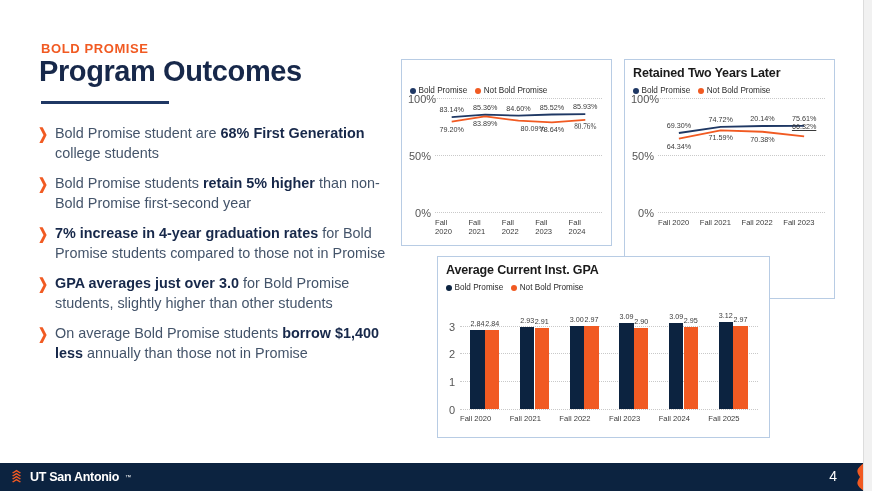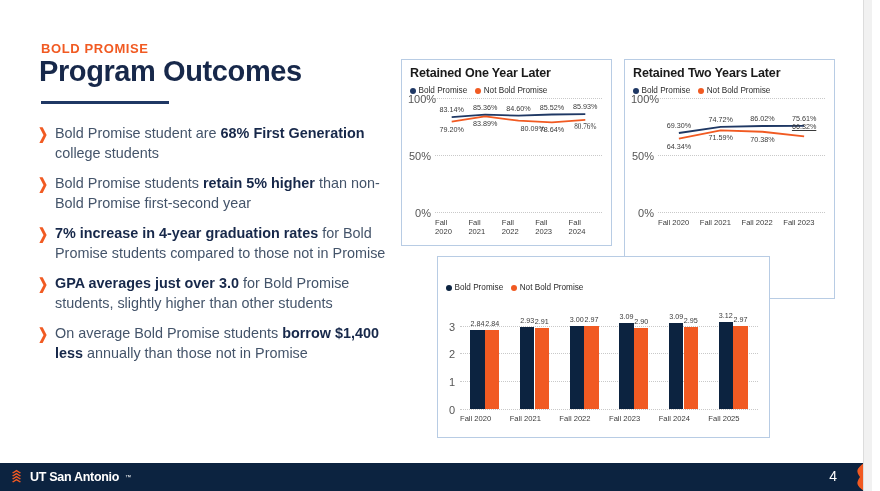--- a/index.html
+++ b/index.html
@@ -221,21 +221,20 @@
         <span class="bullet-icon">❯</span>
         <span class="bullet-text"><b>GPA averages just over 3.0</b><span> for Bold Promise students, slightly higher than other students</span></span>
       </div>
       <div class="bullet">
         <span class="bullet-icon">❯</span>
         <span class="bullet-text"><span>On average Bold Promise students </span><b>borrow $1,400 less</b><span> annually than those not in Promise</span></span>
       </div>
     </div>
 
   <div class="card" id="card-ret1">
-    <div class="card-title">Retained One Year Later</div>
     <div class="legend" id="legend-ret1">
         <span class="legend-item">
           <span class="legend-dot" style="background: rgb(31, 56, 100);"></span>
           <span>Bold Promise</span>
         </span>
         <span class="legend-item">
           <span class="legend-dot" style="background: rgb(241, 90, 34);"></span>
           <span>Not Bold Promise</span>
         </span>
       </div>
@@ -290,30 +289,31 @@
         <div class="xtick" style="width: 41.75px; left: 27px; top: 120px;">Fall 2020</div>
         <div class="xtick" style="width: 41.75px; left: 68.75px; top: 120px;">Fall 2021</div>
         <div class="xtick" style="width: 41.75px; left: 110.5px; top: 120px;">Fall 2022</div>
         <div class="xtick" style="width: 41.75px; left: 152.25px; top: 120px;">Fall 2023</div>
         <svg class="lines" width="200" height="140">
           <polyline points="47.875,34.998000000000005 89.625,28.819200000000002 131.375,28.0212 173.125,27.8046" fill="none" stroke="#1F3864" stroke-width="1.8" stroke-linejoin="round"></polyline>
           <polyline points="47.875,40.65239999999999 89.625,32.3874 131.375,33.7668 173.125,38.39520000000001" fill="none" stroke="#F15A22" stroke-width="1.8" stroke-linejoin="round"></polyline>
         </svg>
         <div class="dlabel" style="width: 41.75px; left: 27px; top: 22.998px;">69.30%</div>
         <div class="dlabel" style="width: 41.75px; left: 68.75px; top: 16.8192px;">74.72%</div>
-        <div class="dlabel" style="width: 41.75px; left: 110.5px; top: 16.0212px;">86.02%</div>
+        <div class="dlabel" style="width: 41.75px; left: 110.5px; top: 16.0212px;">20.14%</div>
         <div class="dlabel" style="width: 41.75px; left: 152.25px; top: 15.8046px;">75.61%</div>
         <div class="dlabel" style="width: 41.75px; left: 27px; top: 43.6524px;">64.34%</div>
         <div class="dlabel" style="width: 41.75px; left: 68.75px; top: 35.3874px;">71.59%</div>
         <div class="dlabel" style="width: 41.75px; left: 110.5px; top: 36.7668px;">70.38%</div>
         <div class="dlabel" style="width: 41.75px; left: 152.25px; top: 24px; text-decoration: underline;">66.32%</div>
       </div>
   </div>
 
   <div class="card" id="card-gpa">
+    <div class="card-title">Average Current Inst. GPA</div>
     <div class="legend" id="legend-gpa">
         <span class="legend-item">
           <span class="legend-dot" style="background: rgb(12, 35, 64);"></span>
           <span>Bold Promise</span>
         </span>
         <span class="legend-item">
           <span class="legend-dot" style="background: rgb(241, 90, 34);"></span>
           <span>Not Bold Promise</span>
         </span>
       </div>

